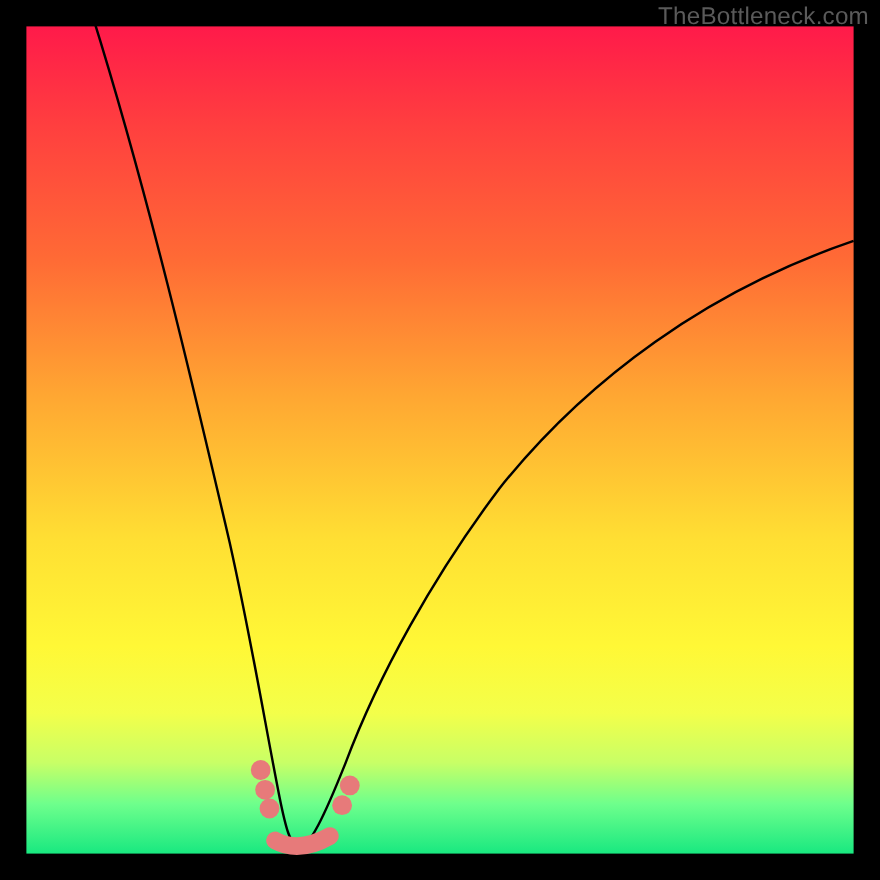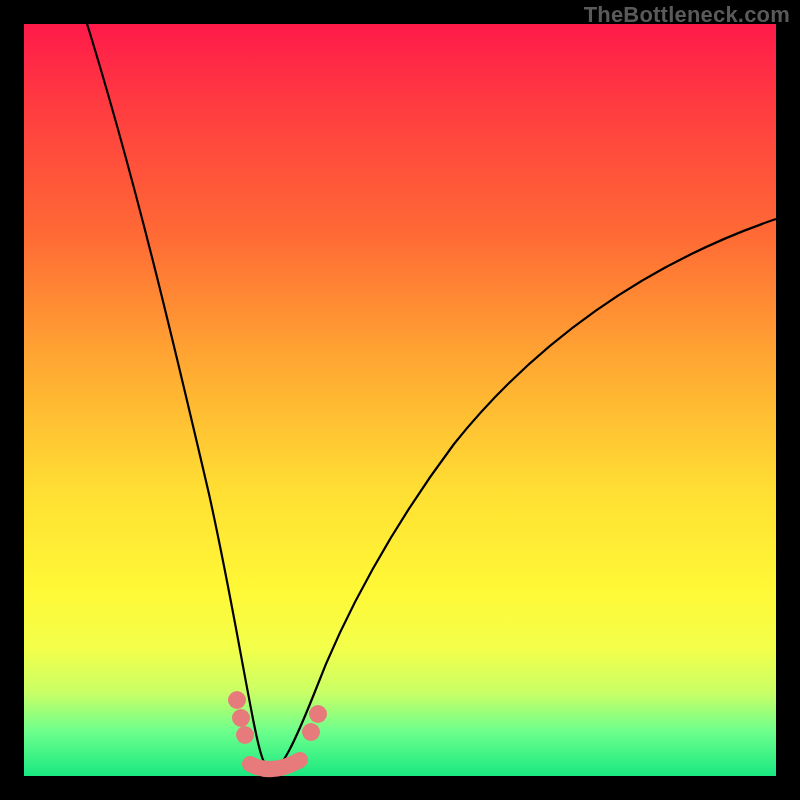--- a/index.html
+++ b/index.html
@@ -29,21 +29,21 @@
       #c8ff66 89%,
       #6eff8c 94%,
       #19e880 100%
     );
   }
   .watermark {
     position: absolute;
     top: 2px;
     right: 10px;
     font-size: 22px;
-    font-weight: 700;
+    font-weight: 400;
     color: #5a5a5a;
     letter-spacing: 0.2px;
     z-index: 10;
   }
   svg.plot {
     position: absolute;
     left: 0;
     top: 0;
     width: 752px;
     height: 752px;

